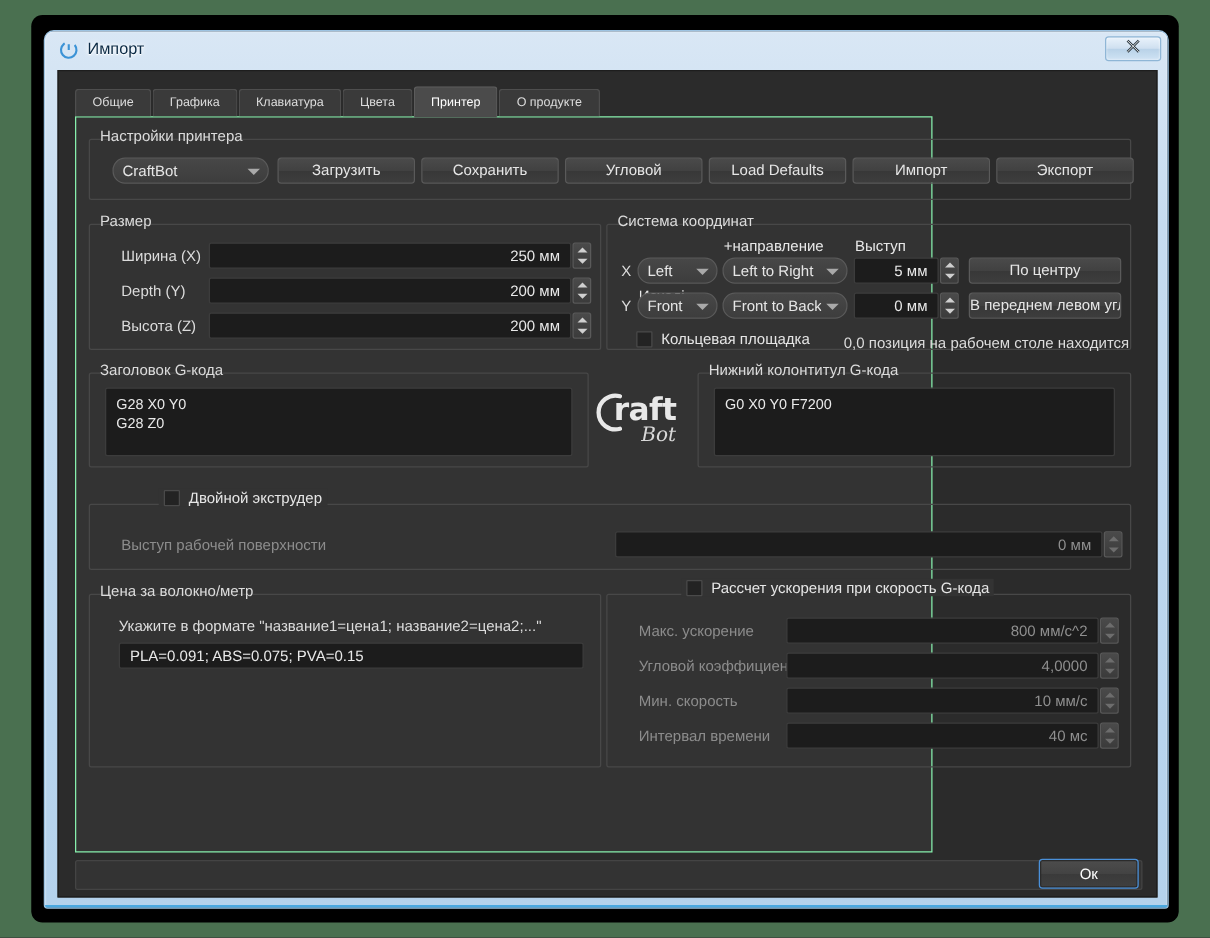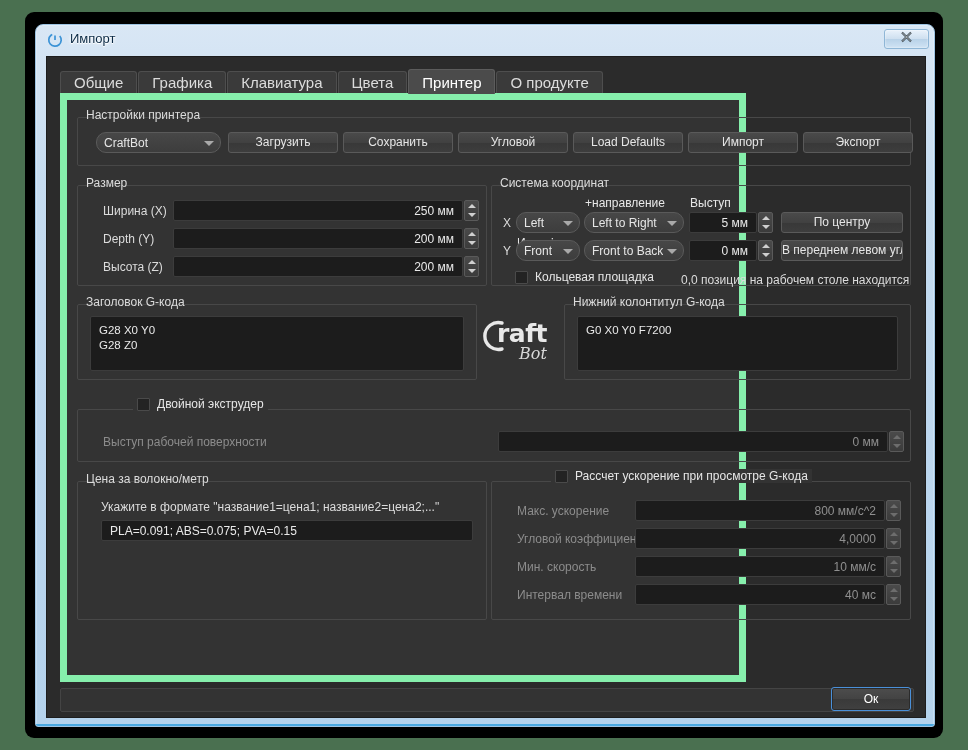--- a/index.html
+++ b/index.html
@@ -94,21 +94,21 @@
     height: 24px;
     display: flex;
     align-items: flex-end;
     gap: 1px;
     z-index: 5;
   }
   .tab {
     height: 22px;
     padding: 0 13px;
     line-height: 22px;
-    font-size: 15px;
+    font-size: 10px;
     color: #dcdcdc;
     background: #3a3a3a;
     border: 1px solid #4e4e4e;
     border-bottom: none;
     border-radius: 3px 3px 0 0;
     cursor: pointer;
     white-space: nowrap;
   }
   .tab.active {
     height: 25px;
@@ -120,21 +120,21 @@
     position: relative;
     z-index: 6;
   }
 
   
   .tabpage {
     position: absolute;
     left: 13px; top: 36px;
     width: 686px; height: 589px;
     background: #333333;
-    border: 7px solid #86efac;
+    border: 1px solid #86efac;
   }
 
   
   .group { position: absolute; }
   .group > .g-label {
     position: absolute;
     top: 0; left: 6px;
     font-size: 12px;
     color: #dcdcdc;
     background: transparent;
@@ -460,21 +460,21 @@
       <div class="group" style="left:10px; top:372px; width:410px; height:148px;">
         <div class="g-label">Цена за волокно/метр</div>
         <div class="g-box"></div>
         <div class="lbl" style="left:24px; top:28px;">Укажите в формате "название1=цена1; название2=цена2;..."</div>
         <div class="field left" style="left:24px; top:48px; width:372px; height:21px;">PLA=0.091; ABS=0.075; PVA=0.15</div>
       </div>
 
       <div class="group" style="left:424px; top:372px; width:420px; height:148px;">
         <div class="chk-row" style="left:60px; top:-3px; background:#333333; padding:0 4px; z-index:3;">
           <span class="chk-box"></span>
-          <span class="chk-label">Рассчет ускорение при просмотре G-кода</span>
+          <span class="chk-label">Рассчет ускорения при скорость G-кода</span>
         </div>
         <div class="g-box"></div>
 
         <div class="lbl dim" style="left:26px; top:32px;">Макс. ускорение</div>
         <div class="field disabled" style="left:144px; top:28px; width:250px; height:21px;">800 мм/с^2</div>
         <div class="spin disabled" style="left:395px; top:28px; height:21px;">
           <span class="up"></span>
           <span class="dn"></span>
         </div>
 

